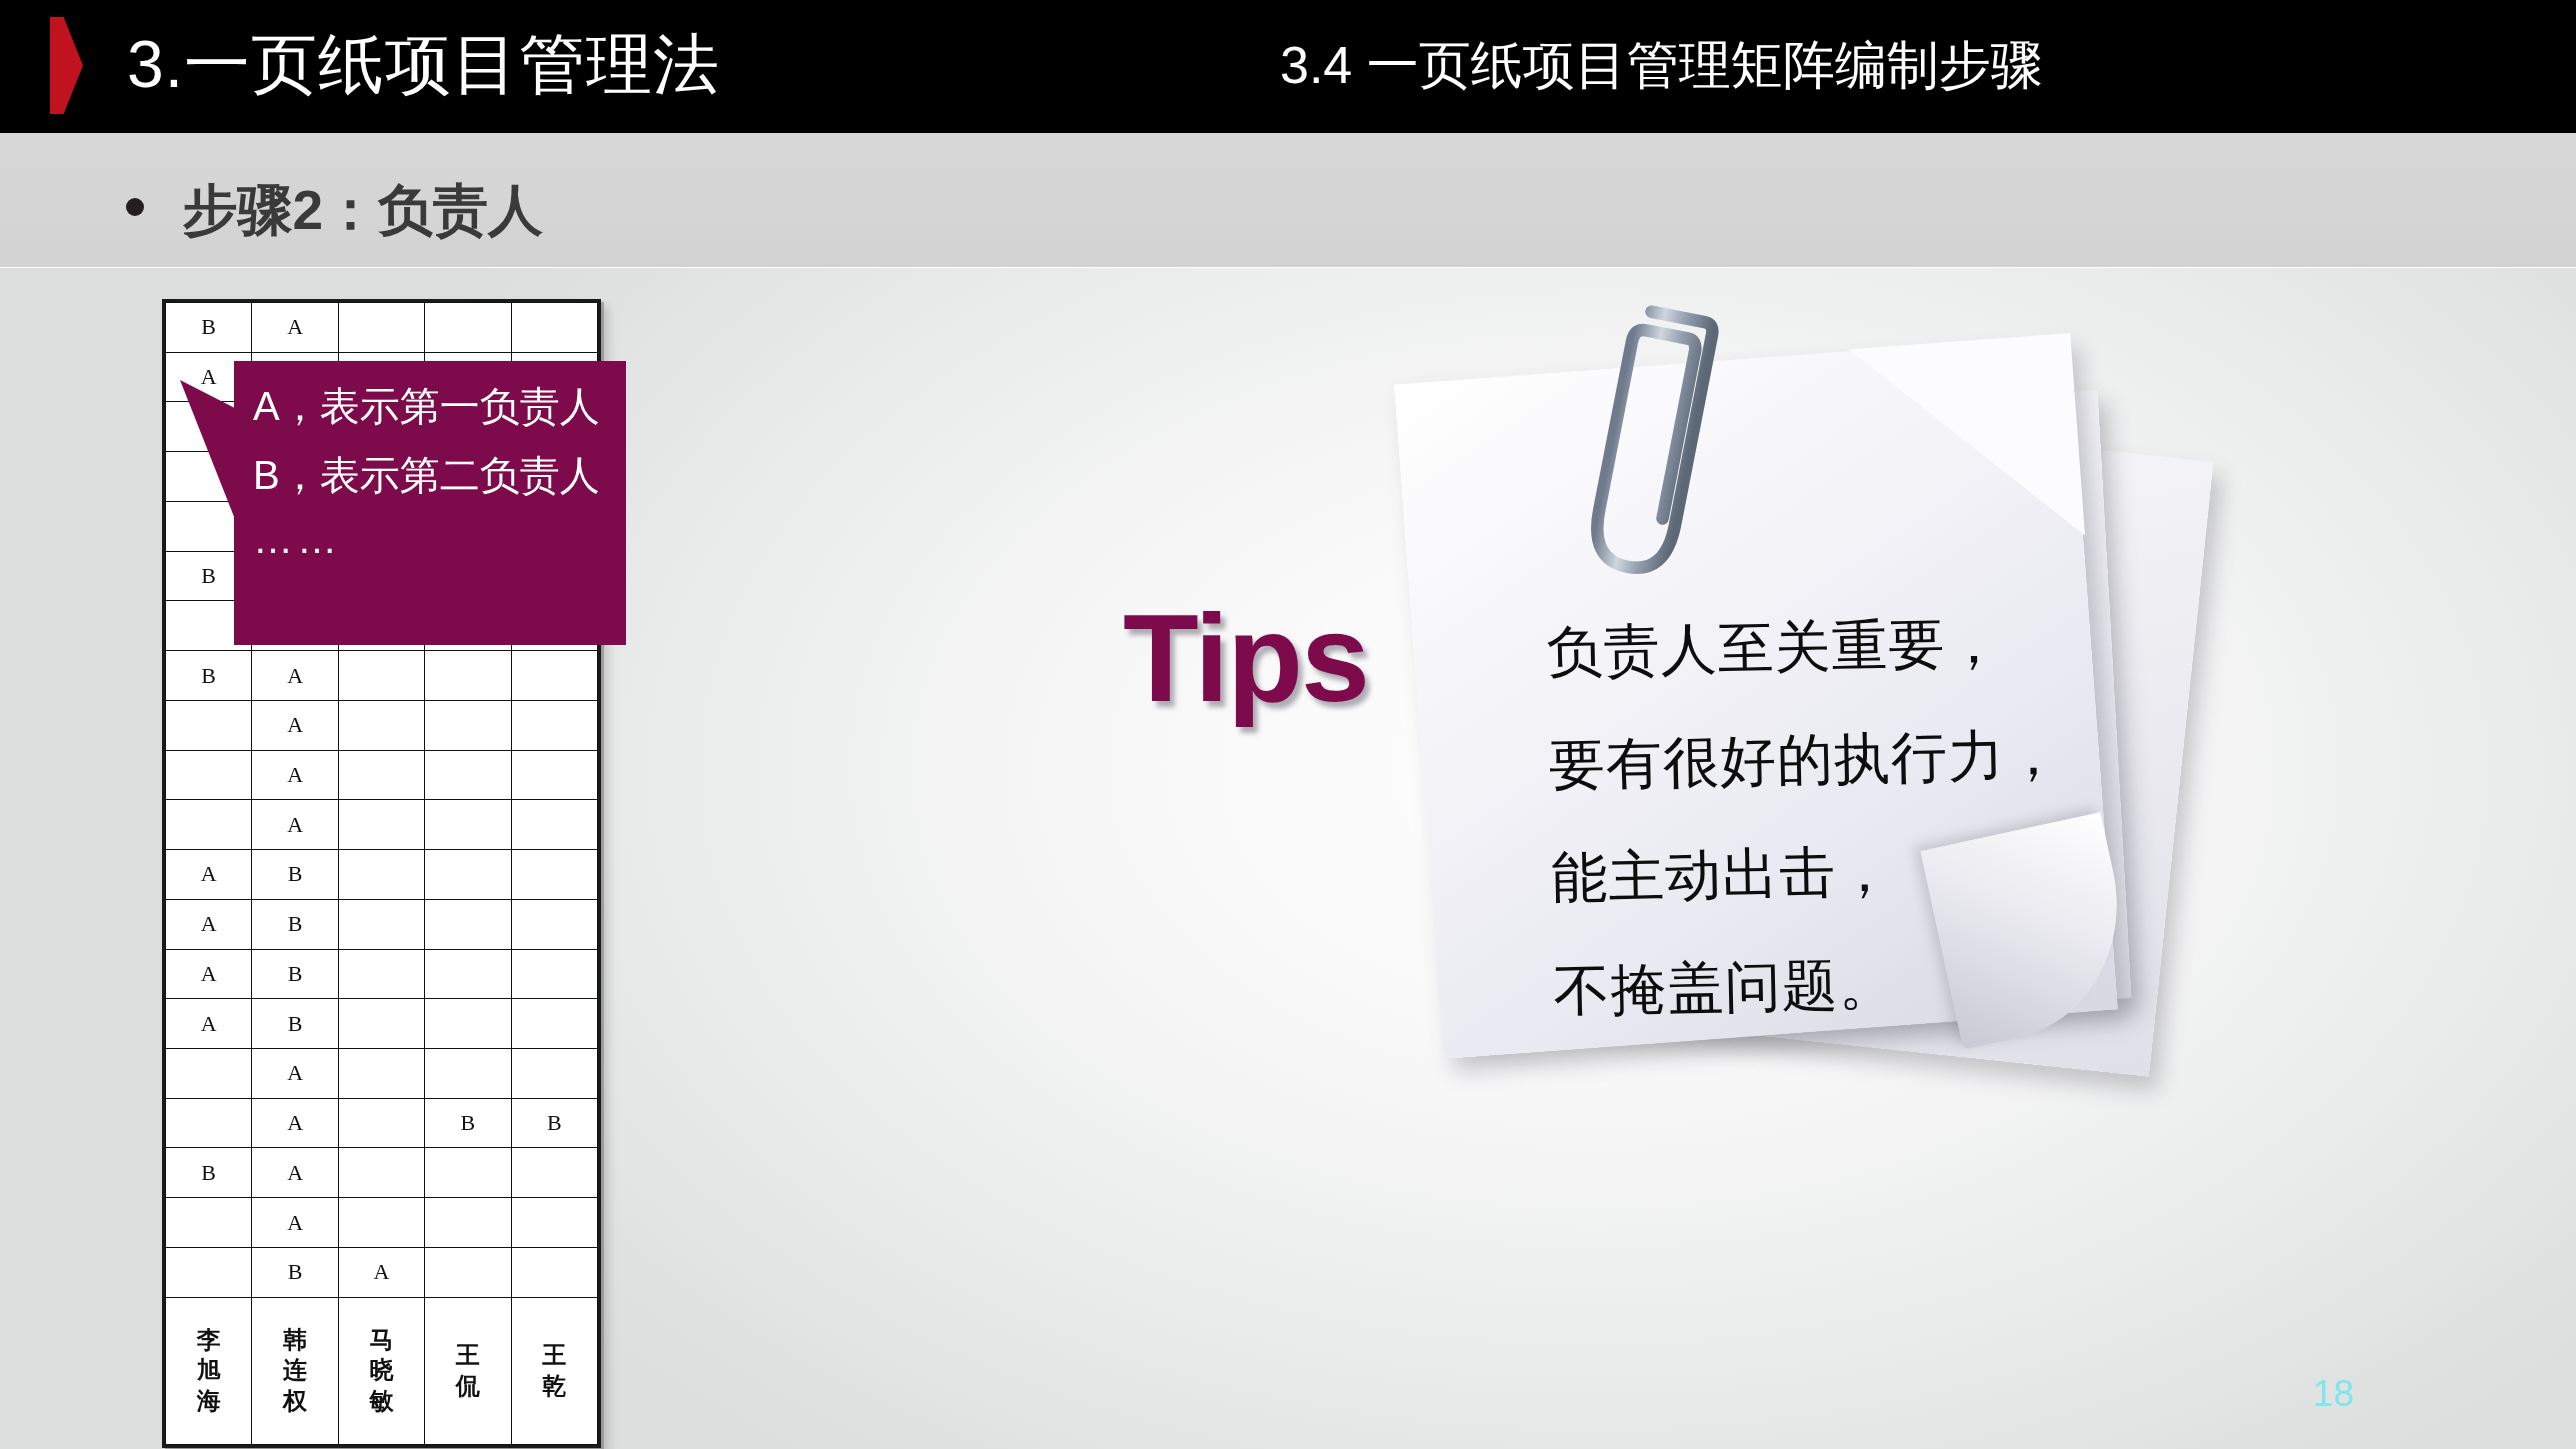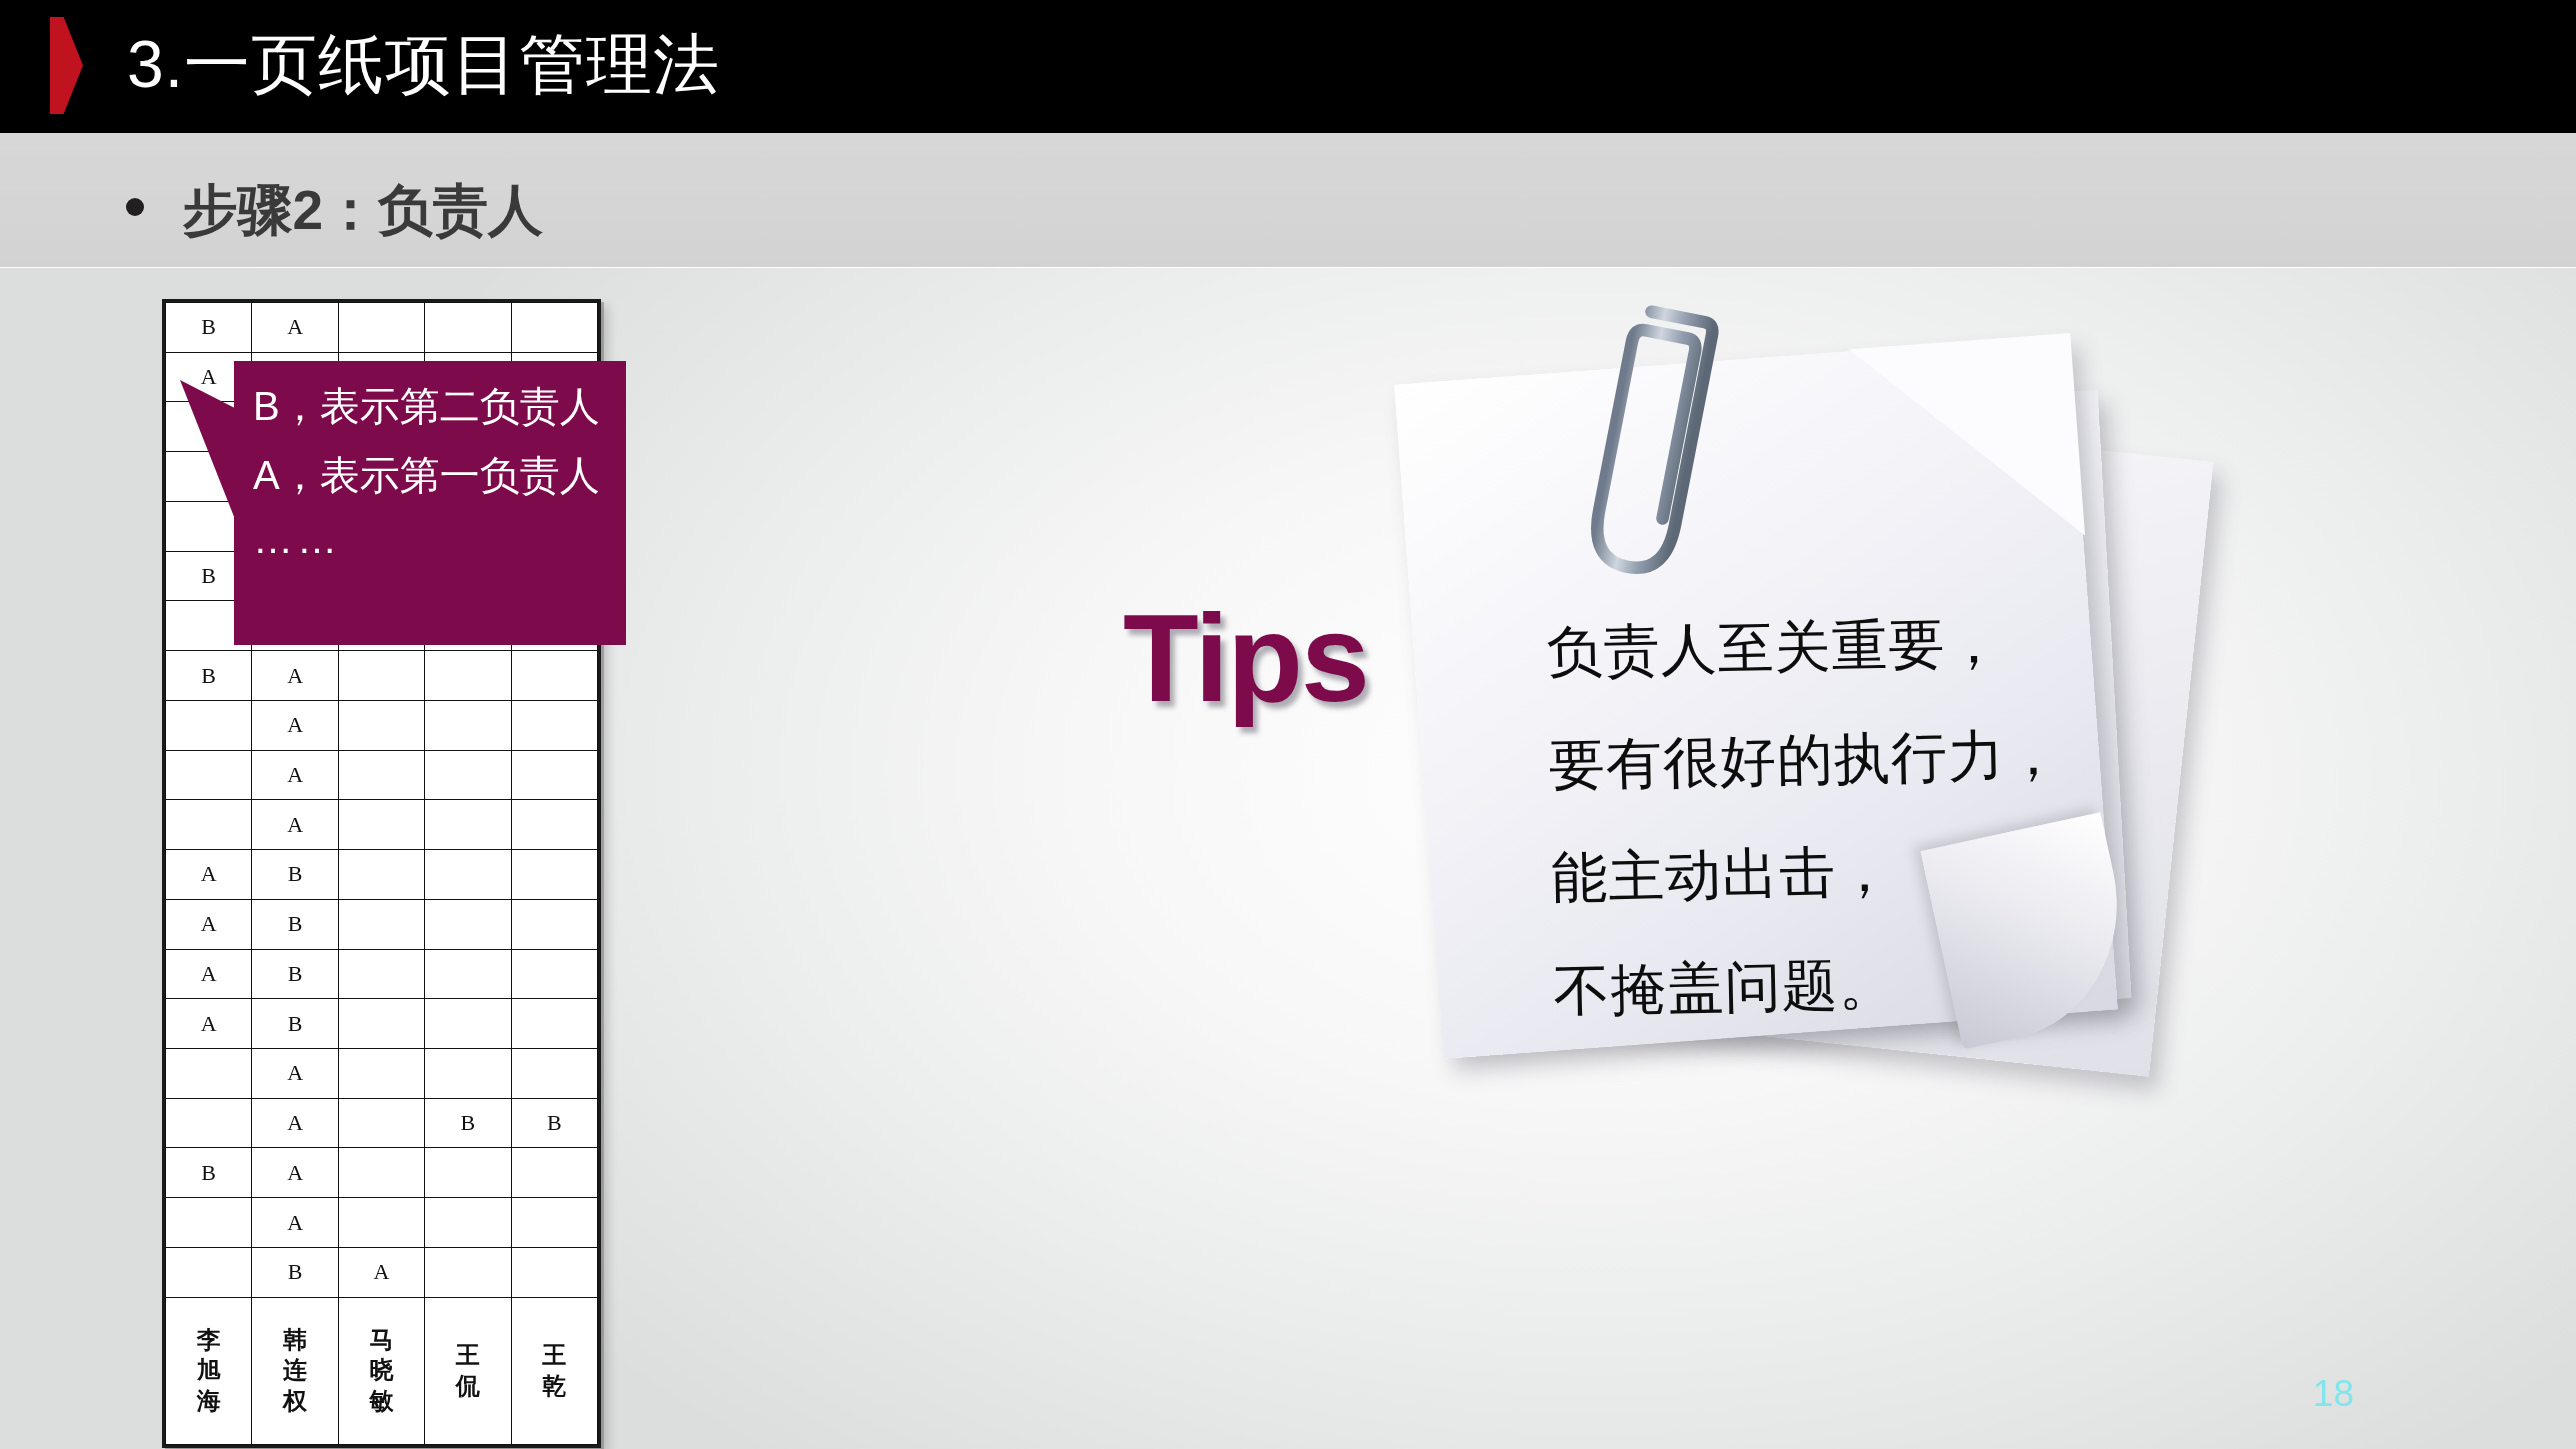--- a/index.html
+++ b/index.html
@@ -184,20 +184,21 @@
   }
 </style>
 </head>
 <body>
 
 <div class="header">
   <svg class="header-arrow" viewBox="0 0 34 100">
     <path d="M0,0 L14,0 L34,50 L14,100 L0,100 Z" fill="#c1121f"></path>
   </svg>
   <div class="header-title">3.一页纸项目管理法</div>
+  <div class="header-subtitle">3.4 一页纸项目管理矩阵编制步骤</div>
 </div>
 
 <div class="substrip"></div>
 <div class="step-line">
   <span class="step-bullet"></span>
   <span class="step-text">步骤2：负责人</span>
 </div>
 
 <div class="stage">
 
@@ -353,22 +354,22 @@
           </tr>
         </tbody>
     </table>
   </div>
 
   <svg class="callout-tail" viewBox="0 0 66 170" preserveAspectRatio="none">
     <path d="M0,2 L66,36 L66,170 Z" fill="#7d0a4b"></path>
   </svg>
   <div class="callout"></div>
   <div class="callout-inner">
+    <div class="callout-line">A，表示第一负责人</div>
     <div class="callout-line">B，表示第二负责人</div>
-    <div class="callout-line">A，表示第一负责人</div>
     <div class="callout-dots">……</div>
   </div>
 
   <div class="tips">Tips</div>
 
   <div class="note-stack">
     <div class="paper paper-back1"></div>
     <div class="paper paper-back2"></div>
     <div class="paper paper-main">
       <div class="paper-fold"></div>

